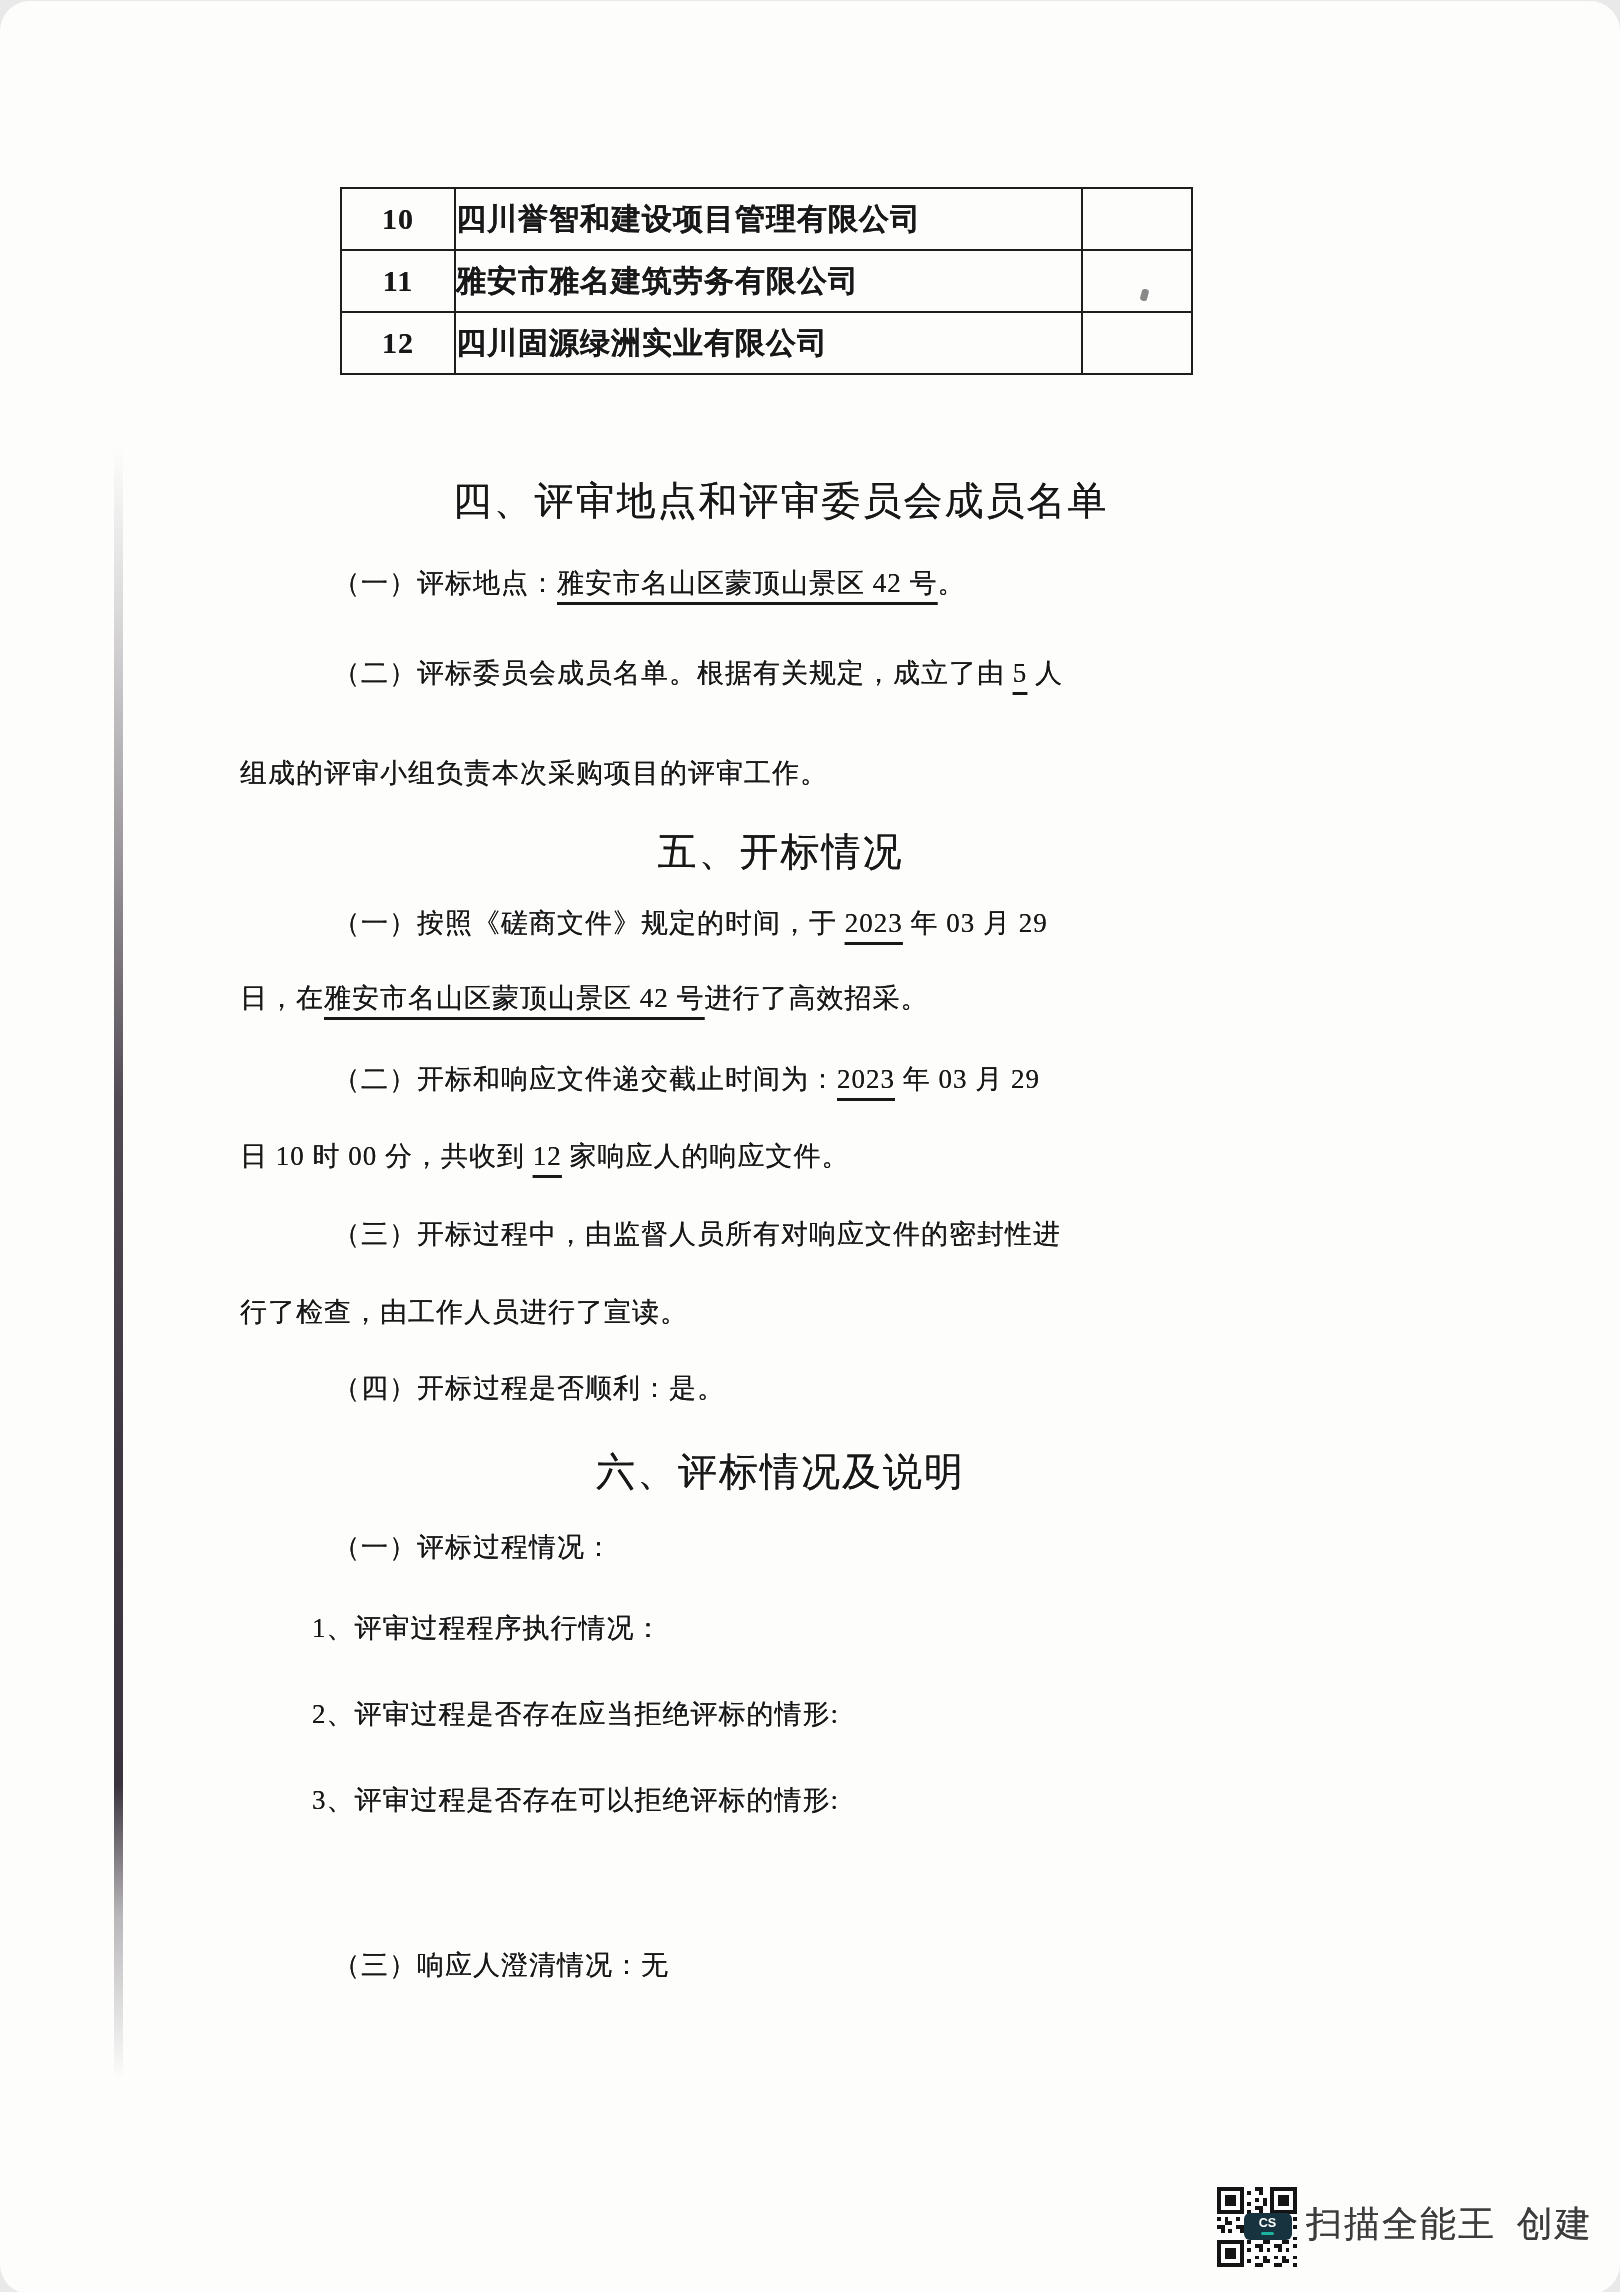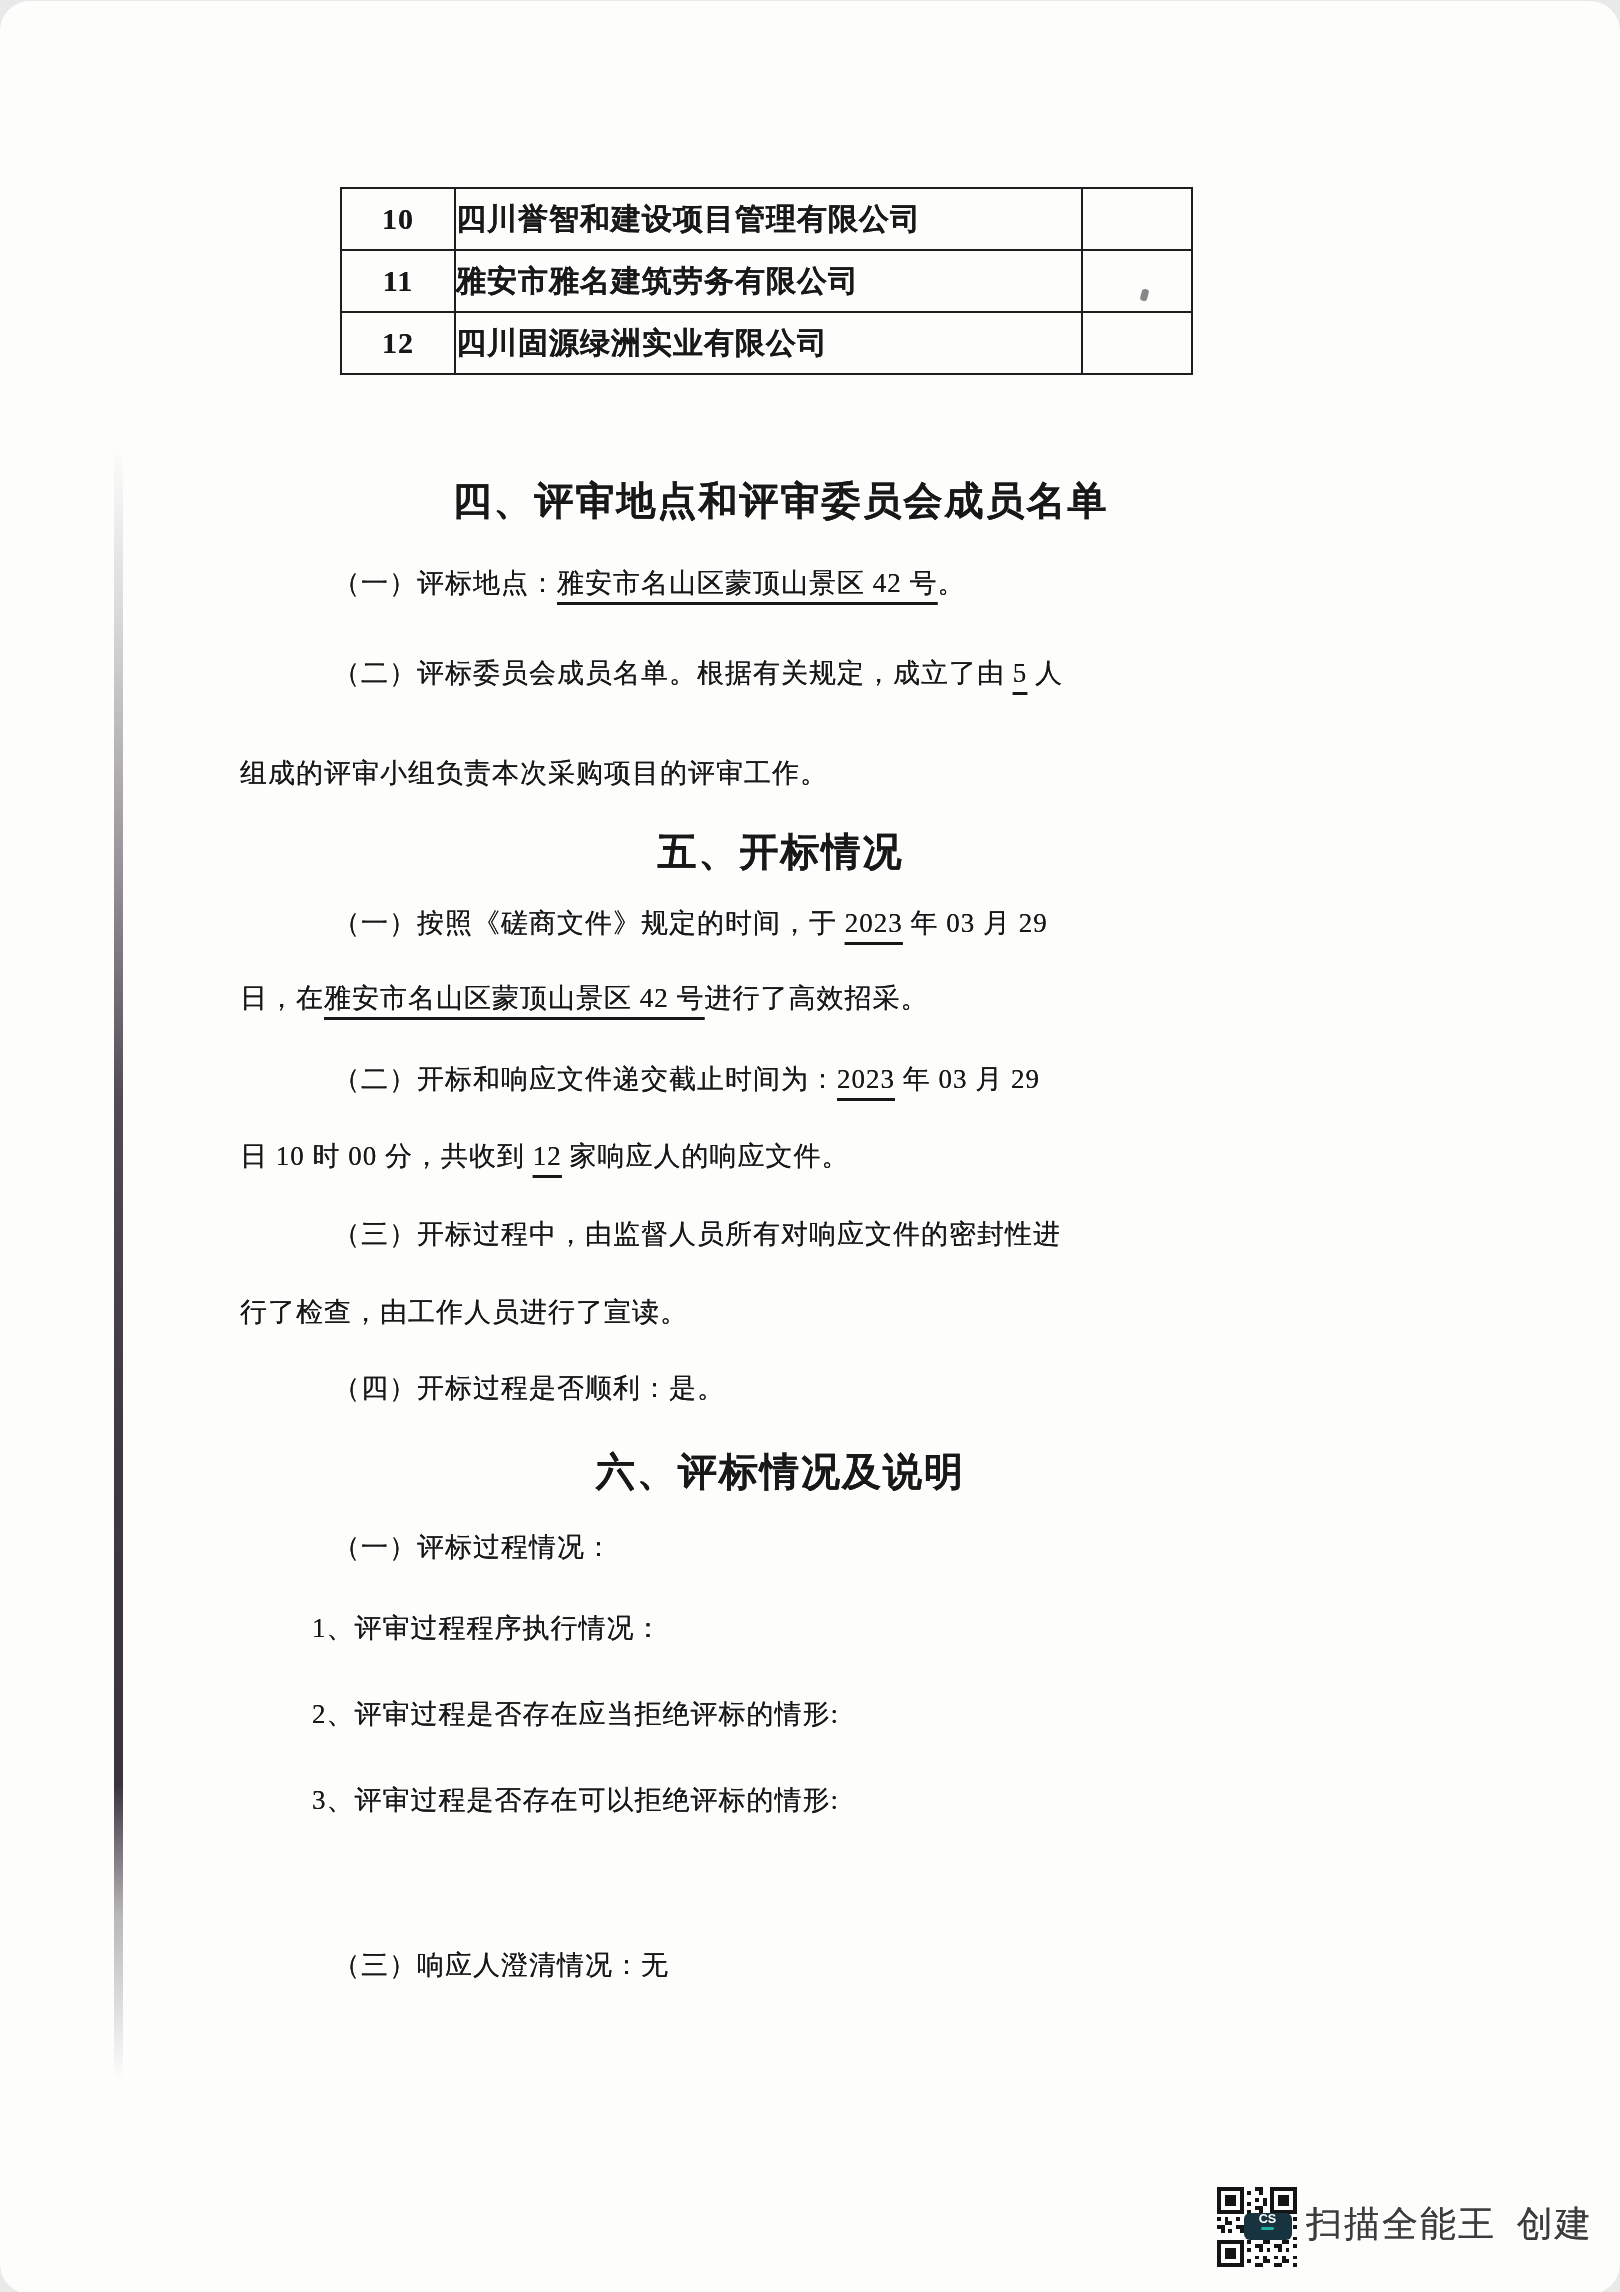--- a/index.html
+++ b/index.html
@@ -13,21 +13,21 @@
     position:absolute;white-space:nowrap;
     font-size:27px;letter-spacing:1px;line-height:1.15;
     text-shadow:0 0 0.6px #2a2a2a;
   }
   .indent{left:333px;}
   .flush{left:240px;}
   .numind{left:312px;}
   .center{left:0;right:59px;text-align:center;}
   .heading{
     font-family:"Liberation Sans","DejaVu Sans",sans-serif;
-    font-weight:bold;font-size:39px;letter-spacing:2px;
+    font-weight:normal;font-size:39px;letter-spacing:2px;
   }
   .u{text-decoration:underline;text-decoration-thickness:2.9px;text-underline-offset:9.8px;}
   
   table.resp{
     position:absolute;left:340px;top:186px;
     border-collapse:collapse;table-layout:fixed;
   }
   table.resp td{
     border:2.9px solid #1e1e1e;height:60px;
     font-size:30px;font-weight:600;letter-spacing:1px;
@@ -60,21 +60,21 @@
     font-size:36px;letter-spacing:2px;word-spacing:9.8px;color:#3c3c3c;
     white-space:nowrap;text-shadow:0 0 0.5px #555;text-align:center;
   }
   .qr{
     position:absolute;left:1217px;top:2186px;width:80px;height:80px;
   }
   .qr svg{display:block;width:80px;height:80px;}
   .qr-badge{
     position:absolute;left:26.5px;top:25.5px;width:48px;height:27.4px;
     border-radius:5.9px;display:flex;flex-direction:column;
-    align-items:center;
+    align-items:center;justify-content:center;
   }
   .qr-badge .cs{
     font-family:"Liberation Sans","DejaVu Sans",sans-serif;
     font-weight:bold;font-size:12.7px;color:#ffffff;line-height:1;
   }
   .qr-badge .bar{width:13.7px;height:2.9px;margin-top:2px;border-radius:2px;}
 </style>
 </head>
 <body>
 

